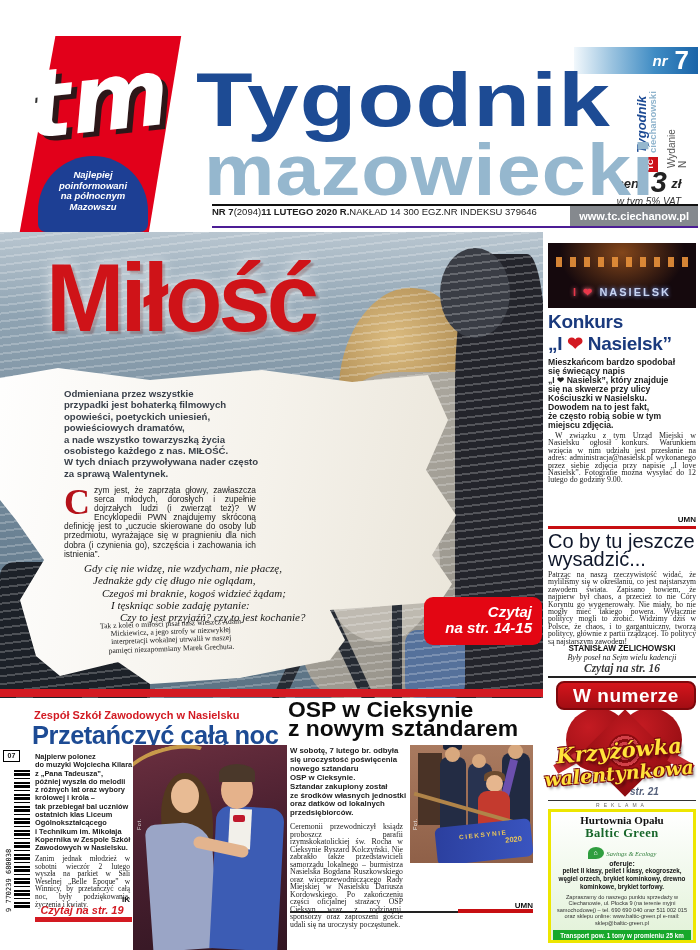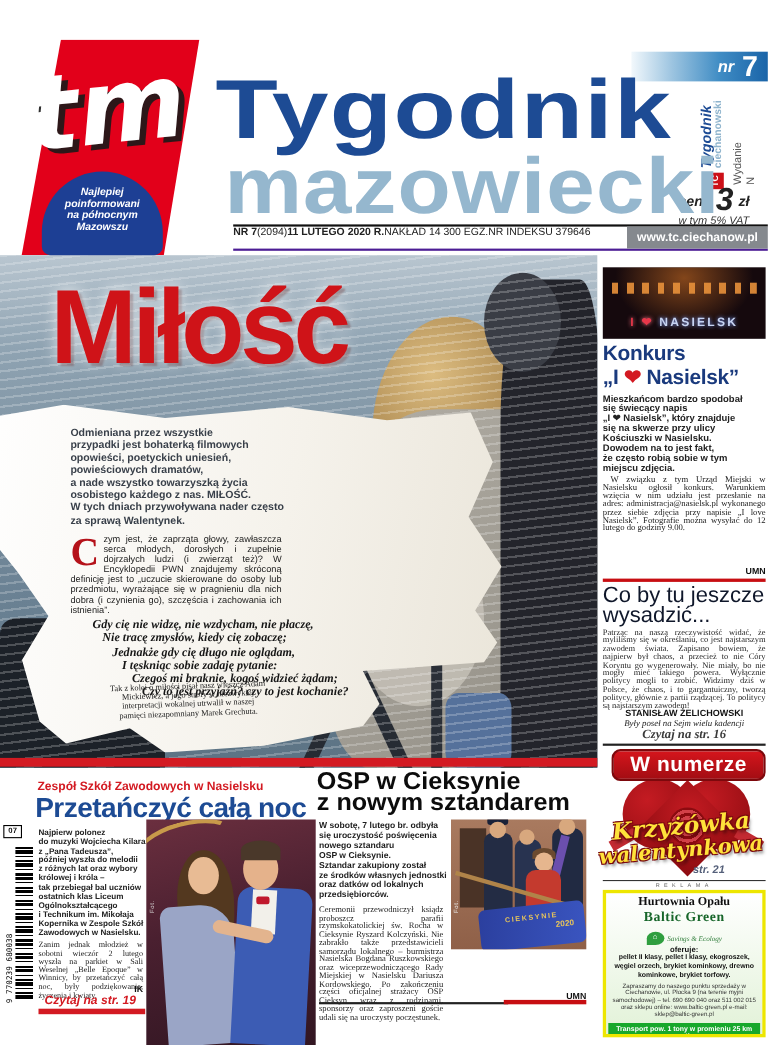--- a/index.html
+++ b/index.html
@@ -75,21 +75,21 @@
       426px 238px,456px 283px,432px 323px,452px 352px,440px 370px,330px 378px,345px 408px,330px 428px,
       240px 446px,150px 452px,118px 430px,60px 444px,36px 424px,20px 368px,44px 328px,16px 288px,0px 268px)}
   .milosc{left:46px;top:250px;z-index:4;font-weight:700;font-size:96px;line-height:1;color:#cf1318;
           letter-spacing:-4px;transform:scaleX(.98);transform-origin:left top;
           text-shadow:0 0 14px rgba(255,255,255,.75),3px 3px 2px rgba(70,0,0,.35)}
   .main-lead{left:64px;top:388px;width:218px;z-index:4;font-weight:700;font-size:9.6px;line-height:11.4px;color:#39404a}
   .main-body{left:64px;top:486px;width:192px;z-index:4;font-size:8.4px;line-height:9.1px;color:#1a1a1a}
   .dropcap{float:left;font-family:"Liberation Serif",serif;font-weight:700;font-size:36px;line-height:28px;
            color:#b5121a;margin:2px 4px 0 0}
   .poem{left:84px;top:562px;width:290px;z-index:4;font-family:"Liberation Serif",serif;
-        font-style:italic;font-weight:700;font-size:11px;line-height:12.3px;color:#151515}
+        font-style:italic;font-weight:400;font-size:11px;line-height:12.3px;color:#151515}
   .poem span{display:block;white-space:nowrap}
   .poem span:nth-child(2){margin-left:9px}.poem span:nth-child(3){margin-left:18px}
   .poem span:nth-child(4){margin-left:27px}.poem span:nth-child(5){margin-left:36px}
   .poem span:nth-child(6){margin-left:45px}
   .poem-credit{left:100px;top:620px;width:142px;z-index:4;font-family:"Liberation Serif",serif;
         font-size:7.6px;line-height:8.2px;text-align:center;color:#222;transform:rotate(-2deg)}
   .badge1415{left:424px;top:597px;width:118px;height:48px;z-index:5;background:#e30613;border-radius:9px;
         color:#fff;font:italic 700 15px "Liberation Sans",sans-serif;text-align:right;padding:7px 10px;line-height:16px}
   .photo-redbar{left:0;top:689px;width:543px;height:8px;background:#d31a22;z-index:4}
 
@@ -277,27 +277,30 @@
 powieściowych dramatów,
 a nade wszystko towarzyszką życia
 osobistego każdego z nas. MIŁOŚĆ.
 W tych dniach przywoływana nader często
 za sprawą Walentynek.</div>
   <div class="abs main-body j">
     <span class="dropcap">C</span><span>zym jest, że zaprząta głowy, zawłaszcza serca młodych, dorosłych i zupełnie dojrzałych ludzi (i zwierząt też)? W Encyklopedii PWN znajdujemy skróconą definicję jest to „uczucie skierowane do osoby lub przedmiotu, wyrażające się w pragnieniu dla nich dobra (i czynienia go), szczęścia i zachowania ich istnienia”.</span>
   </div>
   <div class="abs poem">
     <span>Gdy cię nie widzę, nie wzdycham, nie płaczę,</span>
-    <span>Nie tracę zmysłów, kiedy cię zobaczę;</span>
     <span>Jednakże gdy cię długo nie oglądam,</span>
+    <span>Czegoś mi braknie, kogoś widzieć żądam;</span>
     <span>I tęskniąc sobie zadaję pytanie:</span>
-    <span>Czegoś mi braknie, kogoś widzieć żądam;</span>
     <span>Czy to jest przyjaźń? czy to jest kochanie?</span>
   </div>
   <div class="abs poem-credit">Tak z kolei o miłości pisał nasz wieszcz Adam Mickiewicz, a jego strofy w niezwykłej interpretacji wokalnej utrwalił w naszej pamięci niezapomniany Marek Grechuta.</div>
+  <div class="abs badge1415">
+    <div>Czytaj</div>
+    <div>na str. 14-15</div>
+  </div>
   <div class="abs photo-redbar"></div>
 
   <div class="abs np">
     <div class="np-glow"></div>
     <div class="np-win"></div>
     <div class="np-txt">
       <span class="np-i">I</span>
       <span class="np-h">❤</span>
       <span class="np-n">NASIELSK</span>
     </div>

